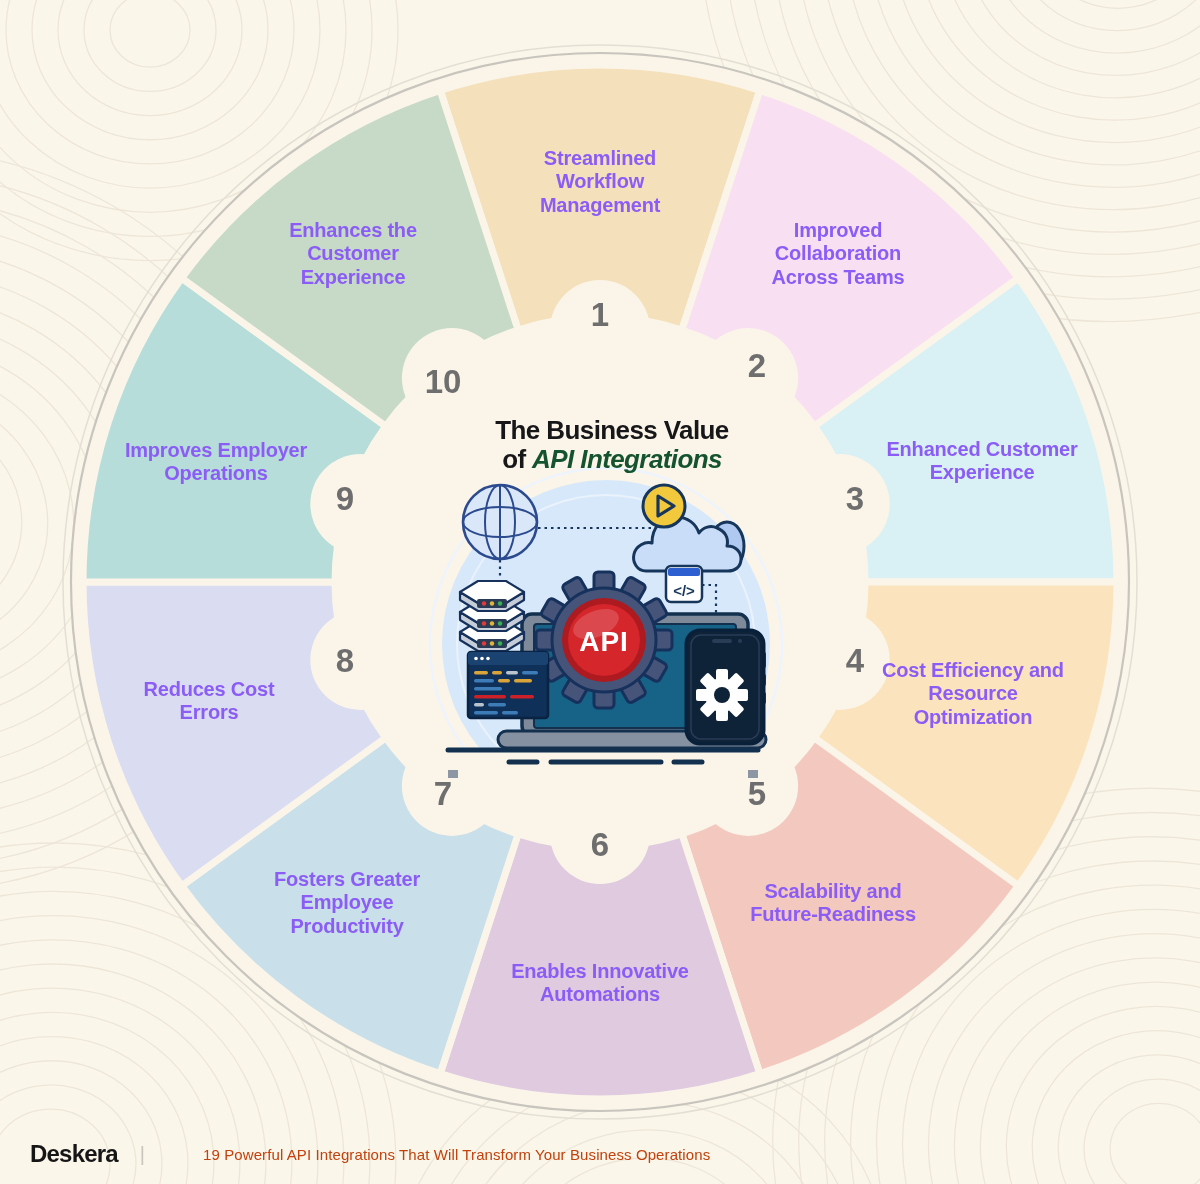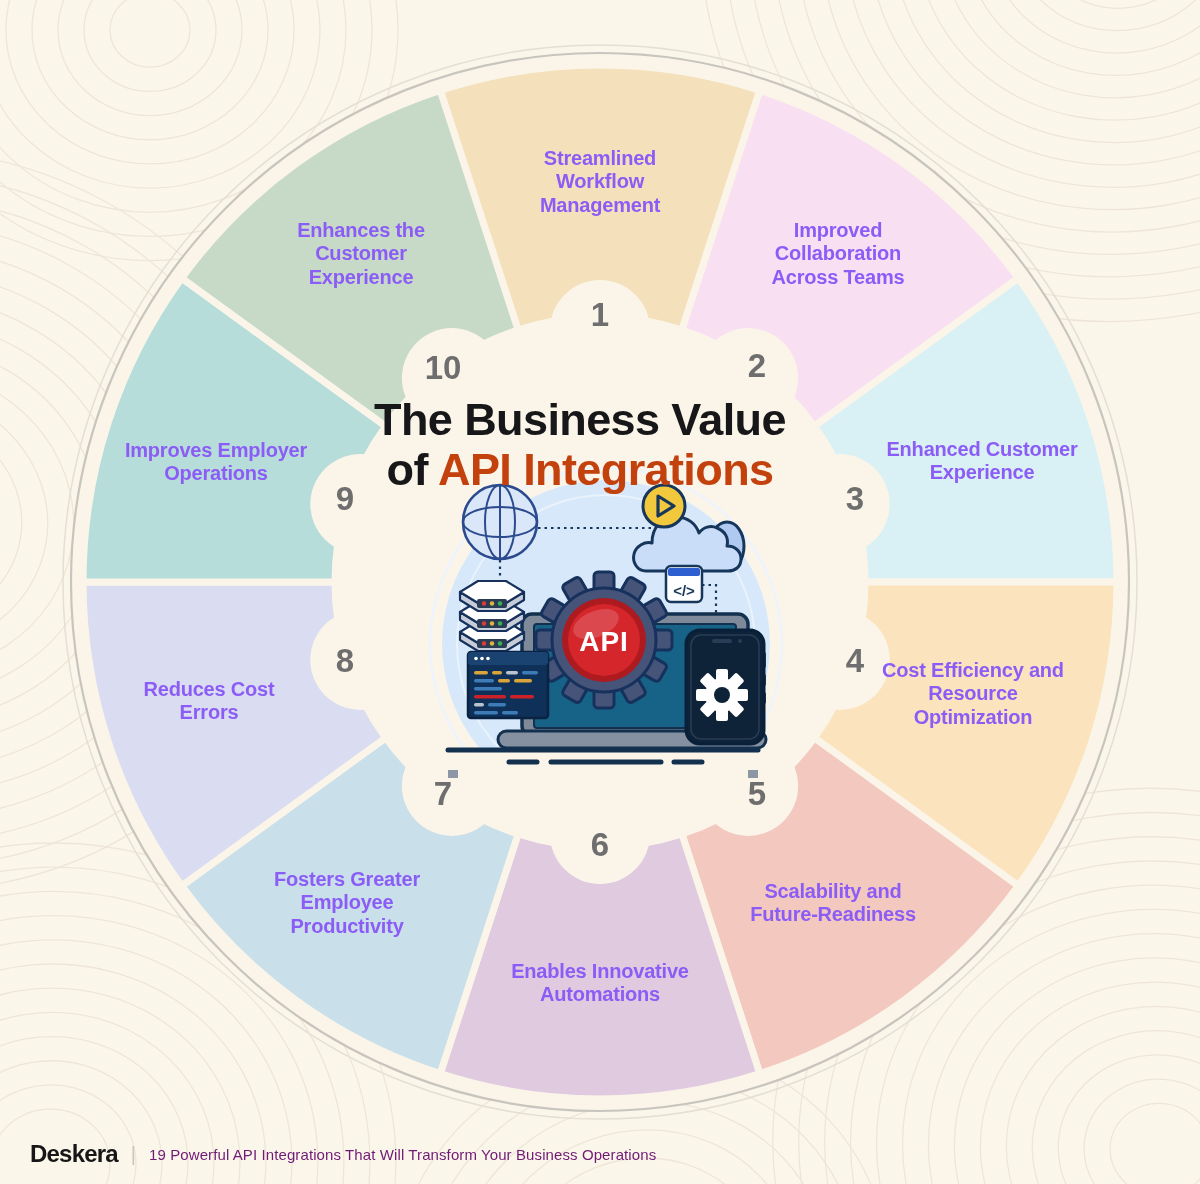--- a/index.html
+++ b/index.html
@@ -3,27 +3,27 @@
 <meta charset="utf-8">
 <style>
   html,body{margin:0;padding:0;}
   body{font-family:"Liberation Sans","DejaVu Sans",sans-serif;}
   .page{position:relative;width:1200px;height:1184px;background:#FBF6EA;overflow:hidden;}
   svg{position:absolute;left:0;top:0;}
   .overlay{position:absolute;left:0;top:0;width:1200px;height:1184px;pointer-events:none;}
   .seg-label{position:absolute;transform:translate(-50%,-50%);width:320px;text-align:center;
     font-weight:800;font-size:20px;line-height:1.17;color:#8b5cf6;letter-spacing:-0.2px;white-space:pre-line;}
   .seg-num{position:absolute;transform:translate(-50%,-50%);font-weight:800;font-size:33px;color:#6E6E6E;}
-  .title{position:absolute;left:580px;top:445px;transform:translate(-50%,-50%);text-align:center;
-    font-size:45px;font-weight:800;letter-spacing:-0.6px;line-height:1.12;color:#17171A;white-space:nowrap;}
-  .title .hl{color:#c2410c;}
-  .footer{position:absolute;left:30px;top:1138px;display:flex;align-items:center;gap:13px;height:32px;}
+  .title{position:absolute;left:612px;top:445px;transform:translate(-50%,-50%);text-align:center;
+    font-size:26px;font-weight:800;letter-spacing:-0.6px;line-height:1.12;color:#17171A;white-space:nowrap;}
+  .title .hl{color:#14532d;font-style:italic;}
+  .footer{position:absolute;left:30px;top:1138px;display:flex;align-items:center;gap:22px;height:32px;}
   .brand{font-size:24px;font-weight:800;letter-spacing:-0.8px;color:#161616;}
   .fdiv{font-size:20px;color:#C9C5BC;font-weight:400;}
-  .tagline{font-size:15px;color:#701a75;letter-spacing:0.1px;}
+  .tagline{font-size:15px;color:#c2410c;letter-spacing:0.1px;margin-left:36px;}
 </style>
 </head>
 <body>
 
 <div class="page">
 
   <svg id="scene" width="1200" height="1184" viewBox="0 0 1200 1184">
     <g id="contours">
         <ellipse cx="1120" cy="-70" rx="60" ry="55.800000000000004" transform="rotate(-10 1120 -70)" fill="none" stroke="#EDE6D8" stroke-width="1.3"></ellipse>
         <ellipse cx="1120" cy="-70" rx="84" ry="78.12" transform="rotate(-10 1120 -70)" fill="none" stroke="#EDE6D8" stroke-width="1.3"></ellipse>
@@ -301,34 +301,34 @@
 Future-Readiness</div>
     <div class="seg-label" style="left:347px;top:903px">Fosters Greater
 Employee
 Productivity</div>
     <div class="seg-label" style="left:600px;top:983px">Enables Innovative
 Automations</div>
     <div class="seg-label" style="left:209px;top:701px">Reduces Cost
 Errors</div>
     <div class="seg-label" style="left:216px;top:462px">Improves Employer
 Operations</div>
-    <div class="seg-label" style="left:361px;top:254px">Enhances the
+    <div class="seg-label" style="left:353px;top:254px">Enhances the
 Customer
 Experience</div>
 
     <div class="seg-num" style="left:600px;top:315px">1</div>
     <div class="seg-num" style="left:757px;top:366px">2</div>
     <div class="seg-num" style="left:855px;top:499px">3</div>
     <div class="seg-num" style="left:855px;top:661px">4</div>
     <div class="seg-num" style="left:757px;top:794px">5</div>
     <div class="seg-num" style="left:600px;top:845px">6</div>
     <div class="seg-num" style="left:443px;top:794px">7</div>
     <div class="seg-num" style="left:345px;top:661px">8</div>
     <div class="seg-num" style="left:345px;top:499px">9</div>
-    <div class="seg-num" style="left:443px;top:368px">10</div>
+    <div class="seg-num" style="left:443px;top:382px">10</div>
 
     <div class="footer">
       <span class="brand">Deskera</span>
       <span class="fdiv">|</span>
       <span class="tagline">19 Powerful API Integrations That Will Transform Your Business Operations</span>
     </div>
   </div>
 </div>
 
 </body></html>

